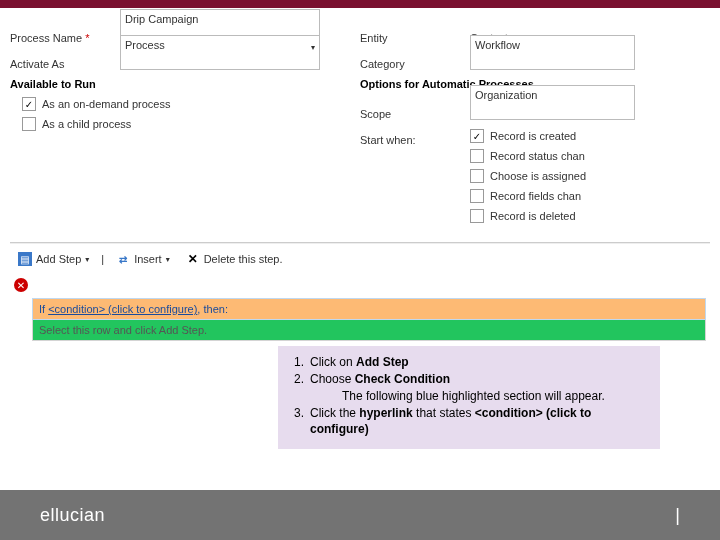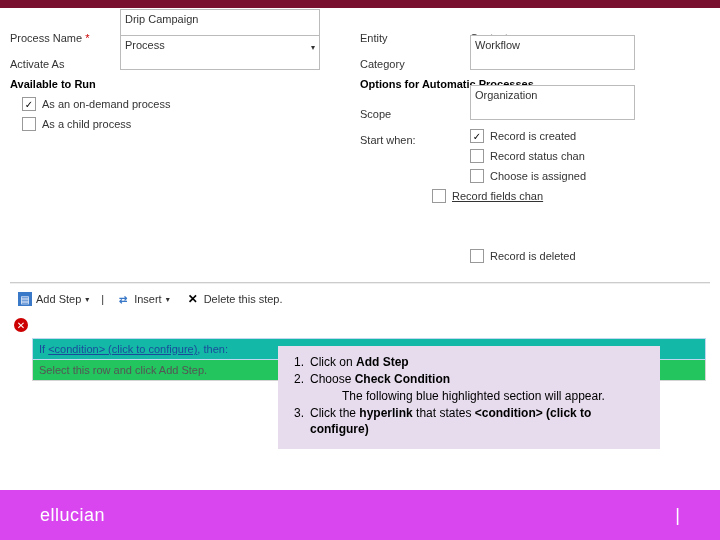--- a/index.html
+++ b/index.html
@@ -24,29 +24,29 @@
   .toolbar { display: flex; align-items: center; padding: 6px 4px; font-size: 11px; color: #333; gap: 8px; border-top: 1px solid #eee; }
   .tbtn { display: flex; align-items: center; gap: 4px; padding: 2px 4px; cursor: pointer; }
   .icon-sq { width: 14px; height: 14px; display: flex; align-items: center; justify-content: center; font-size: 10px; }
   .icon-add { background: #3a78c8; color: #fff; }
   .icon-ins { color: #3a78c8; font-weight: bold; }
   .icon-del { color: #000; font-weight: bold; font-size: 12px; }
   .step-row { display: flex; align-items: center; padding: 4px 4px; font-size: 11px; gap: 6px; }
   .icon-err { width: 14px; height: 14px; border-radius: 50%; background: #c00; color: #fff; display: flex; align-items: center; justify-content: center; font-size: 10px; }
   .step-box { flex: 1; border: 1px solid #bbb; height: 20px; line-height: 18px; padding: 0 4px; font-size: 11px; color: #444; background: #fff; }
   .cond-block { margin: 2px 4px 8px 22px; }
-  .cond-if { background: #14b8a6; padding: 4px 6px; font-size: 11px; color: #1a4b9b; border: 1px solid #c0d8ef; }
+  .cond-if { background: #fdba74; padding: 4px 6px; font-size: 11px; color: #1a4b9b; border: 1px solid #c0d8ef; }
   .cond-if a { color: #1a4b9b; text-decoration: underline; }
   .cond-sel { background: #22c55e; padding: 4px 6px; font-size: 11px; color: #555; border: 1px solid #d4d4d4; border-top: none; }
   .note-box { position: absolute; left: 278px; top: 346px; width: 382px; background: #e7dcee; font-size: 12px; color: #000; padding: 8px 8px 12px 8px; line-height: 1.35; display: flex; }
   .note-nums { width: 24px; text-align: right; padding-right: 6px; }
   .note-nums div { height: 17px; }
   .note-body { flex: 1; }
   .note-body .ln { min-height: 17px; }
-  .footer { position: absolute; left: 0; top: 490px; width: 720px; height: 50px; background: #d946ef; display: flex; align-items: center; justify-content: space-between; padding: 0 40px; }
+  .footer { position: absolute; left: 0; top: 490px; width: 720px; height: 50px; background: #737373; display: flex; align-items: center; justify-content: space-between; padding: 0 40px; }
   .brand { color: #fff; font-size: 18px; letter-spacing: 0.5px; font-weight: 300; }
   .pipe { color: #fff; font-size: 18px; }
   b { font-weight: bold; }
 </style>
 </head>
 <body>
 
 <div class="topbar"></div>
 
 <div class="app">
@@ -107,25 +107,25 @@
         </div>
       </div>
       <div class="chk-row" style="margin-left:110px;">
         <div class="chk chk-r"></div>
         <span>Record status chan</span>
       </div>
       <div class="chk-row" style="margin-left:110px;">
         <div class="chk chk-r"></div>
         <span>Choose is assigned</span>
       </div>
-      <div class="chk-row" style="margin-left:72px;text-decoration:underline;">
+      <div class="chk-row" style="margin-left:110px;">
         <div class="chk chk-r"></div>
         <span>Record fields chan</span>
       </div>
-      <div class="chk-row" style="margin-left:110px;margin-top:40px;">
+      <div class="chk-row" style="margin-left:110px;">
         <div class="chk chk-r"></div>
         <span>Record is deleted</span>
       </div>
     </div>
   </div>
 
   <div class="hr"></div>
 
   <div class="toolbar">
     <div class="tbtn">

